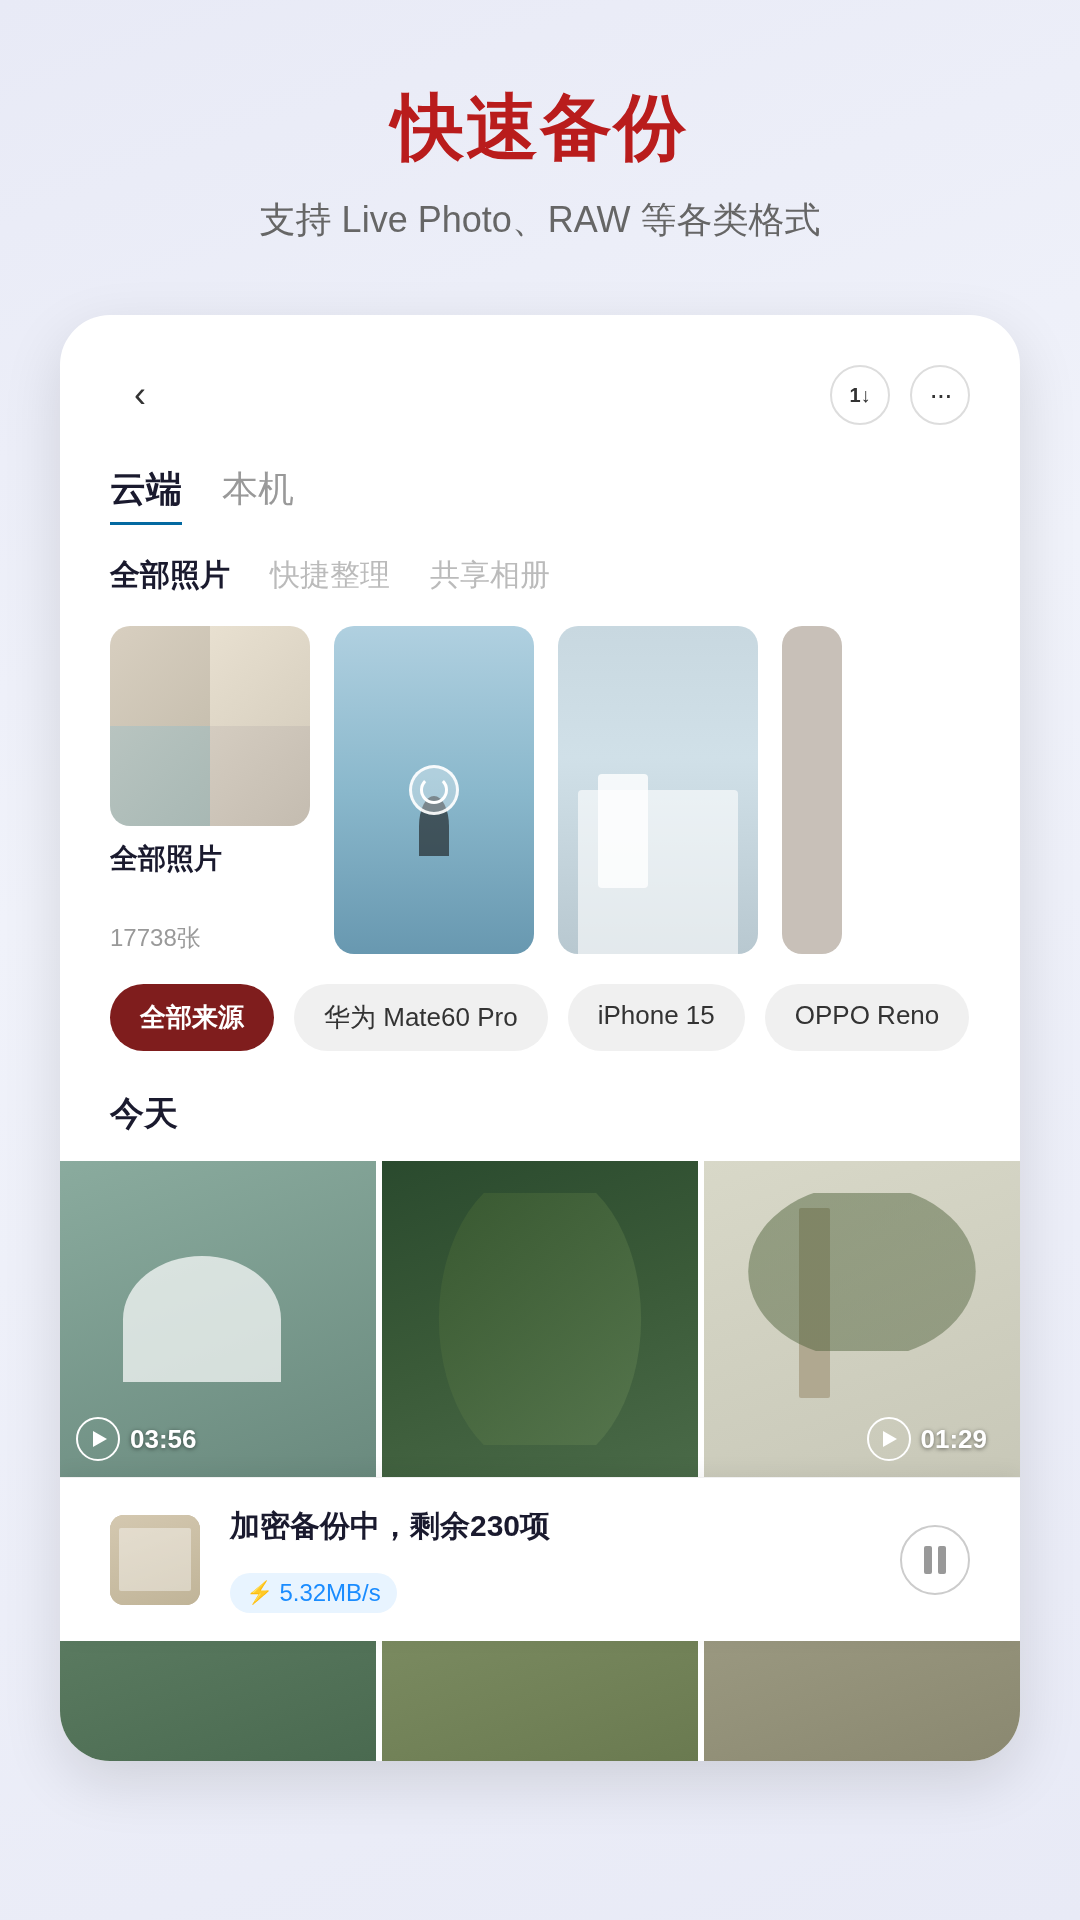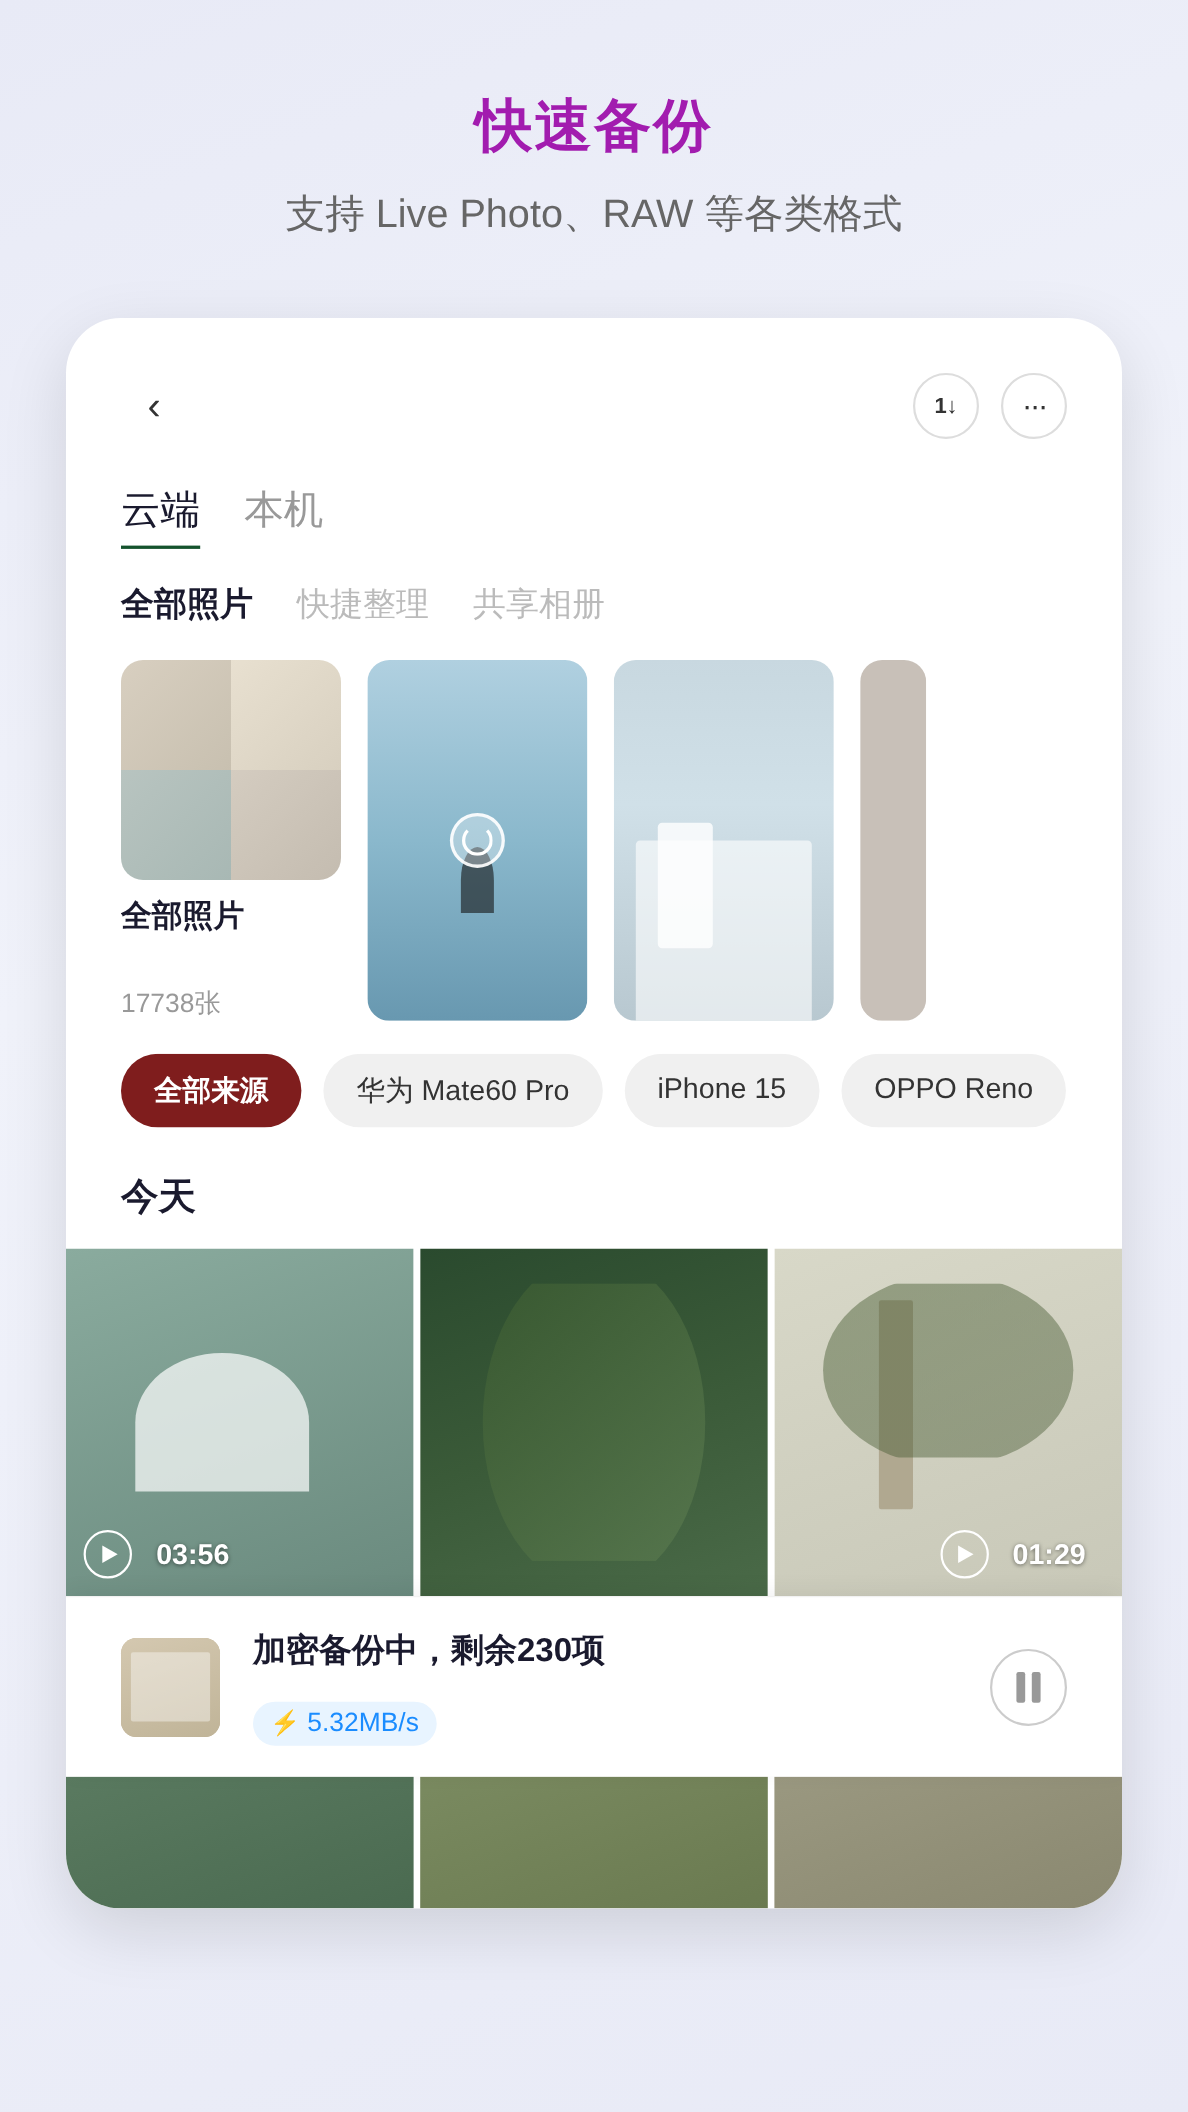--- a/index.html
+++ b/index.html
@@ -10,23 +10,23 @@
       background: linear-gradient(160deg, #e8eaf6 0%, #f0f2fa 40%, #e8eaf6 100%);
       font-family: -apple-system, 'PingFang SC', 'Helvetica Neue', sans-serif;
       overflow-x: hidden;
     }
 
     .page-header {
       text-align: center;
       padding: 80px 60px 40px;
     }
     .page-title {
-      font-size: 52px;
+      font-size: 72px;
       font-weight: 800;
-      color: #a21caf;
+      color: #b91c1c;
       letter-spacing: 2px;
       margin-bottom: 20px;
     }
     .page-subtitle {
       font-size: 36px;
       color: #666;
       font-weight: 400;
     }
 
     .phone-card {
@@ -75,24 +75,24 @@
     }
 
     
     .main-tabs {
       display: flex;
       gap: 40px;
       margin-bottom: 30px;
     }
     .main-tab {
       font-size: 36px;
-      font-weight: 400;
+      font-weight: 700;
       color: #1a1a2e;
       padding-bottom: 8px;
-      border-bottom: 3px solid #14532d;
+      border-bottom: 3px solid #0369a1;
       cursor: pointer;
     }
     .main-tab.inactive {
       color: #999;
       border-bottom: none;
       font-weight: 400;
     }
 
     
     .sub-tabs {
@@ -239,21 +239,21 @@
     .photo-bg {
       width: 100%;
       height: 100%;
     }
     .video-overlay {
       position: absolute;
       bottom: 16px;
       left: 16px;
       display: flex;
       align-items: center;
-      gap: 22px;
+      gap: 10px;
       color: white;
       font-size: 26px;
       font-weight: 600;
       text-shadow: 0 1px 4px rgba(0,0,0,0.5);
     }
     .play-circle {
       width: 44px;
       height: 44px;
       border-radius: 50%;
       border: 2.5px solid white;

